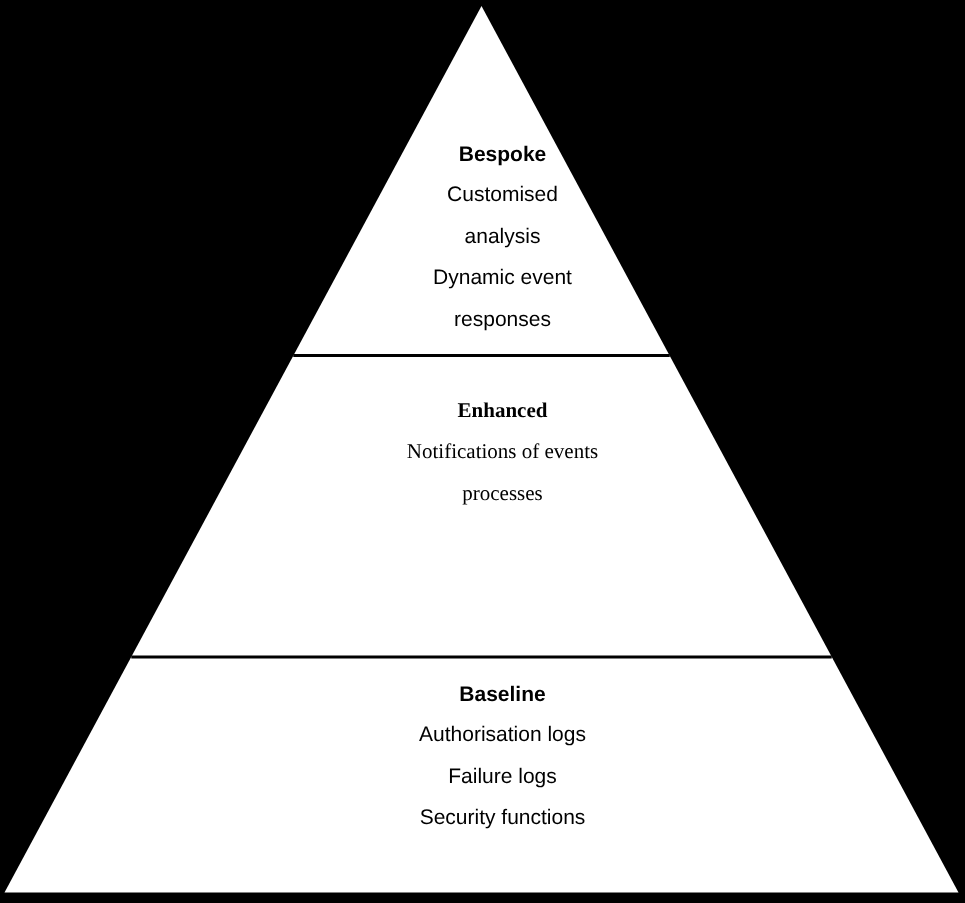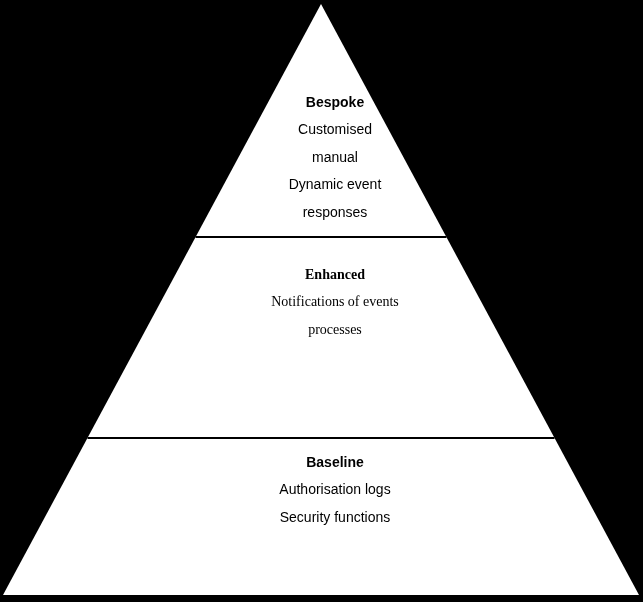--- a/index.html
+++ b/index.html
@@ -47,30 +47,31 @@
 
   <svg class="pyramid-svg" viewBox="0 0 643 602" xmlns="http://www.w3.org/2000/svg">
     <polygon points="321,4 3,595 639,595" fill="#ffffff"></polygon>
     <line x1="195.5" y1="237" x2="446.5" y2="237" stroke="#000000" stroke-width="2"></line>
     <line x1="87.5" y1="438" x2="554.5" y2="438" stroke="#000000" stroke-width="2"></line>
   </svg>
 
   <div class="tier-text tier-bespoke">
     <div class="tier-title">Bespoke</div>
     <div class="tier-line">Customised</div>
-    <div class="tier-line">manual</div>
+    <div class="tier-line">analysis</div>
     <div class="tier-line">Dynamic event</div>
     <div class="tier-line">responses</div>
   </div>
 
   <div class="tier-text tier-enhanced">
     <div class="tier-title">Enhanced</div>
     <div class="tier-line">Notifications of events</div>
     <div class="tier-line">processes</div>
   </div>
 
   <div class="tier-text tier-baseline">
     <div class="tier-title">Baseline</div>
     <div class="tier-line">Authorisation logs</div>
+    <div class="tier-line">Failure logs</div>
     <div class="tier-line">Security functions</div>
   </div>
 
 </div>
 
 </body></html>

